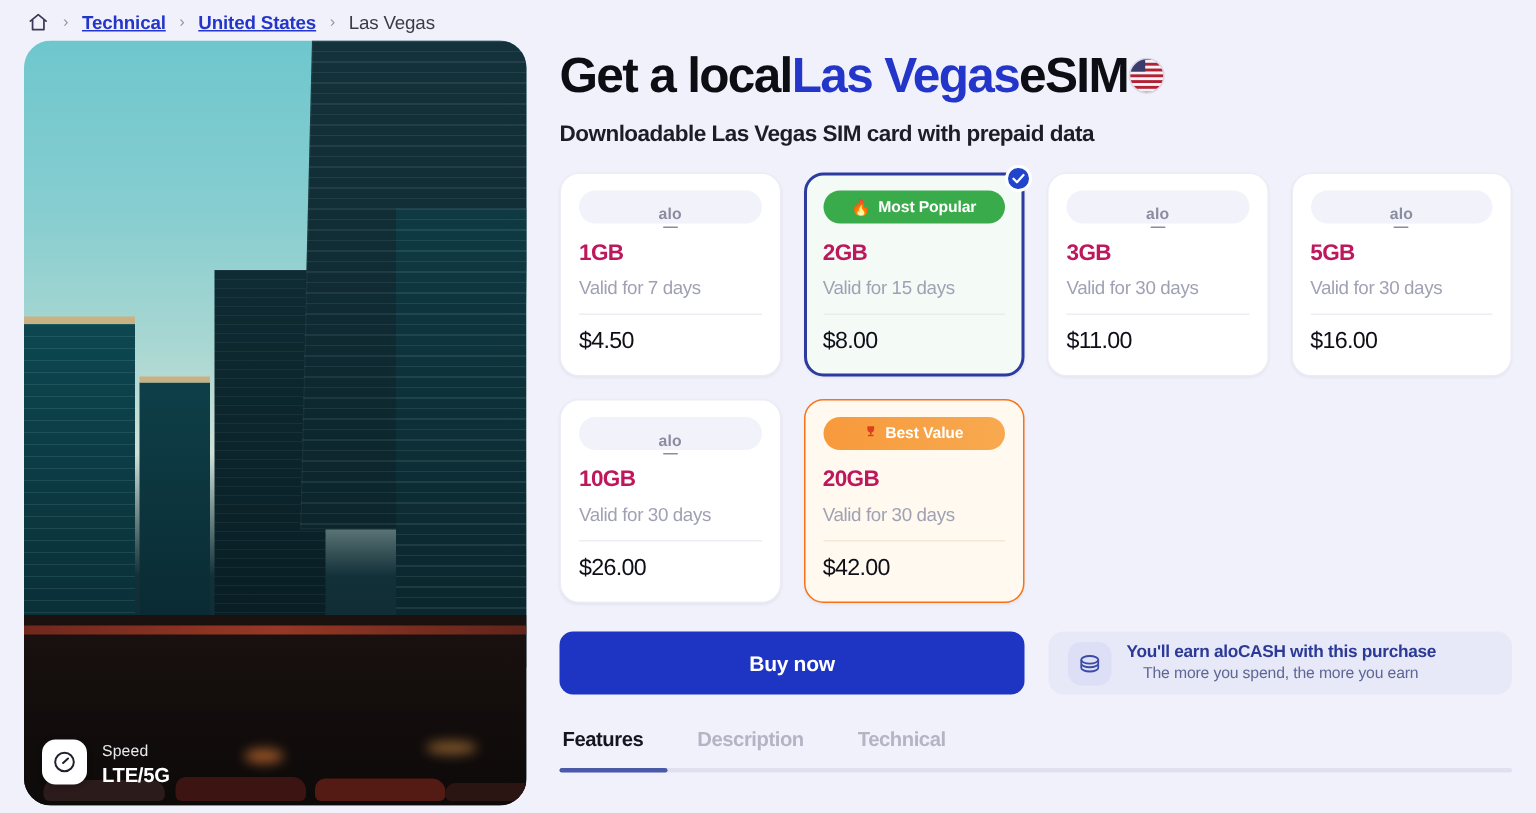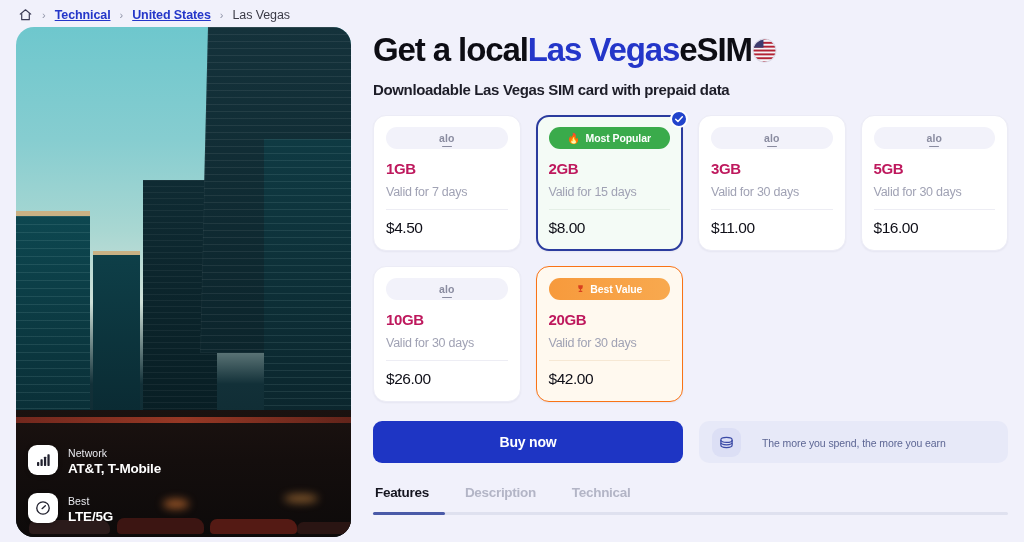--- a/index.html
+++ b/index.html
@@ -115,21 +115,21 @@
     background: #fff; border-radius: 13px; padding: 11px 12px 13px;
     border: 1px solid #ececf6; position: relative;
     box-shadow: 0 1px 2px rgba(20,20,60,.05);
     cursor: pointer;
   }
   .plan.selected { border: 2px solid #2b3b9e; background: #f4fbf6; padding: 10px 11px 12px; }
   .plan.best { border: 1px solid #f97316; background: #fff9ef; }
 
   .brand-pill {
     height: 22px; border-radius: 11px; background: #f2f2fa;
-    display: flex; align-items: center; justify-content: center;
+    display: flex; align-items: flex-end; justify-content: center;
   }
   .brand-pill .alo {
     font-size: 10.5px; font-weight: 600; color: #8a8ca0; letter-spacing: .1px;
     position: relative;
   }
   .brand-pill .alo::after {
     content: ""; position: absolute; left: 18%; right: 18%; bottom: -3px;
     height: 1.6px; background: #8a8ca0; border-radius: 2px;
   }
 
@@ -227,45 +227,31 @@
       <div class="glow g1"></div>
       <div class="glow g2"></div>
       <div class="car c1"></div>
       <div class="car c2"></div>
       <div class="car c3"></div>
       <div class="car c4"></div>
     </div>
 
     <div class="overlays">
 
-      <div class="ov-row">
-        <span class="ov-ico">
-          <svg width="16" height="16" viewBox="0 0 24 24" fill="#21212e">
-            <rect x="3" y="15" width="3.4" height="6" rx="1"></rect>
-            <rect x="8.2" y="11" width="3.4" height="10" rx="1"></rect>
-            <rect x="13.4" y="7" width="3.4" height="14" rx="1"></rect>
-            <rect x="18.6" y="3.5" width="3.4" height="17.5" rx="1"></rect>
-          </svg>
-        </span>
-        <span>
-          <span class="ov-label">Network</span>
-          <span class="ov-value">AT&amp;T, T-Mobile</span>
-        </span>
-      </div>
 
 
       <div class="ov-row">
         <span class="ov-ico">
           <svg width="16" height="16" viewBox="0 0 24 24" fill="none" stroke="#21212e" stroke-width="2">
             <circle cx="12" cy="12" r="9.3"></circle>
               <path d="M15.5 8.5 10.6 13" stroke-linecap="round"></path>
           </svg>
         </span>
         <span>
-          <span class="ov-label">Best</span>
+          <span class="ov-label">Speed</span>
           <span class="ov-value">LTE/5G</span>
         </span>
       </div>
 
     </div>
   </div>
 
   <div class="right">
 
     <h1 class="title">
@@ -379,20 +365,21 @@
 
       <div class="cash-panel">
         <span class="cash-ico">
           <svg width="17" height="17" viewBox="0 0 24 24" fill="none" stroke="#3b4aa6" stroke-width="1.7" stroke-linejoin="round">
             <ellipse cx="12" cy="8.3" rx="8" ry="3.6"></ellipse>
             <path d="M4 8.3v3.4c0 2 3.6 3.6 8 3.6s8-1.6 8-3.6V8.3"></path>
             <path d="M4 12.5v3.2c0 2 3.6 3.6 8 3.6s8-1.6 8-3.6v-3.2"></path>
           </svg>
         </span>
         <span>
+          <div class="cash-title">You'll earn aloCASH with this purchase</div>
           <div class="cash-sub">The more you spend, the more you earn</div>
         </span>
       </div>
     </div>
 
     <div class="tabs">
       <div class="tab-list">
         <div class="tab active">Features</div>
         <div class="tab">Description</div>
         <div class="tab">Technical</div>

